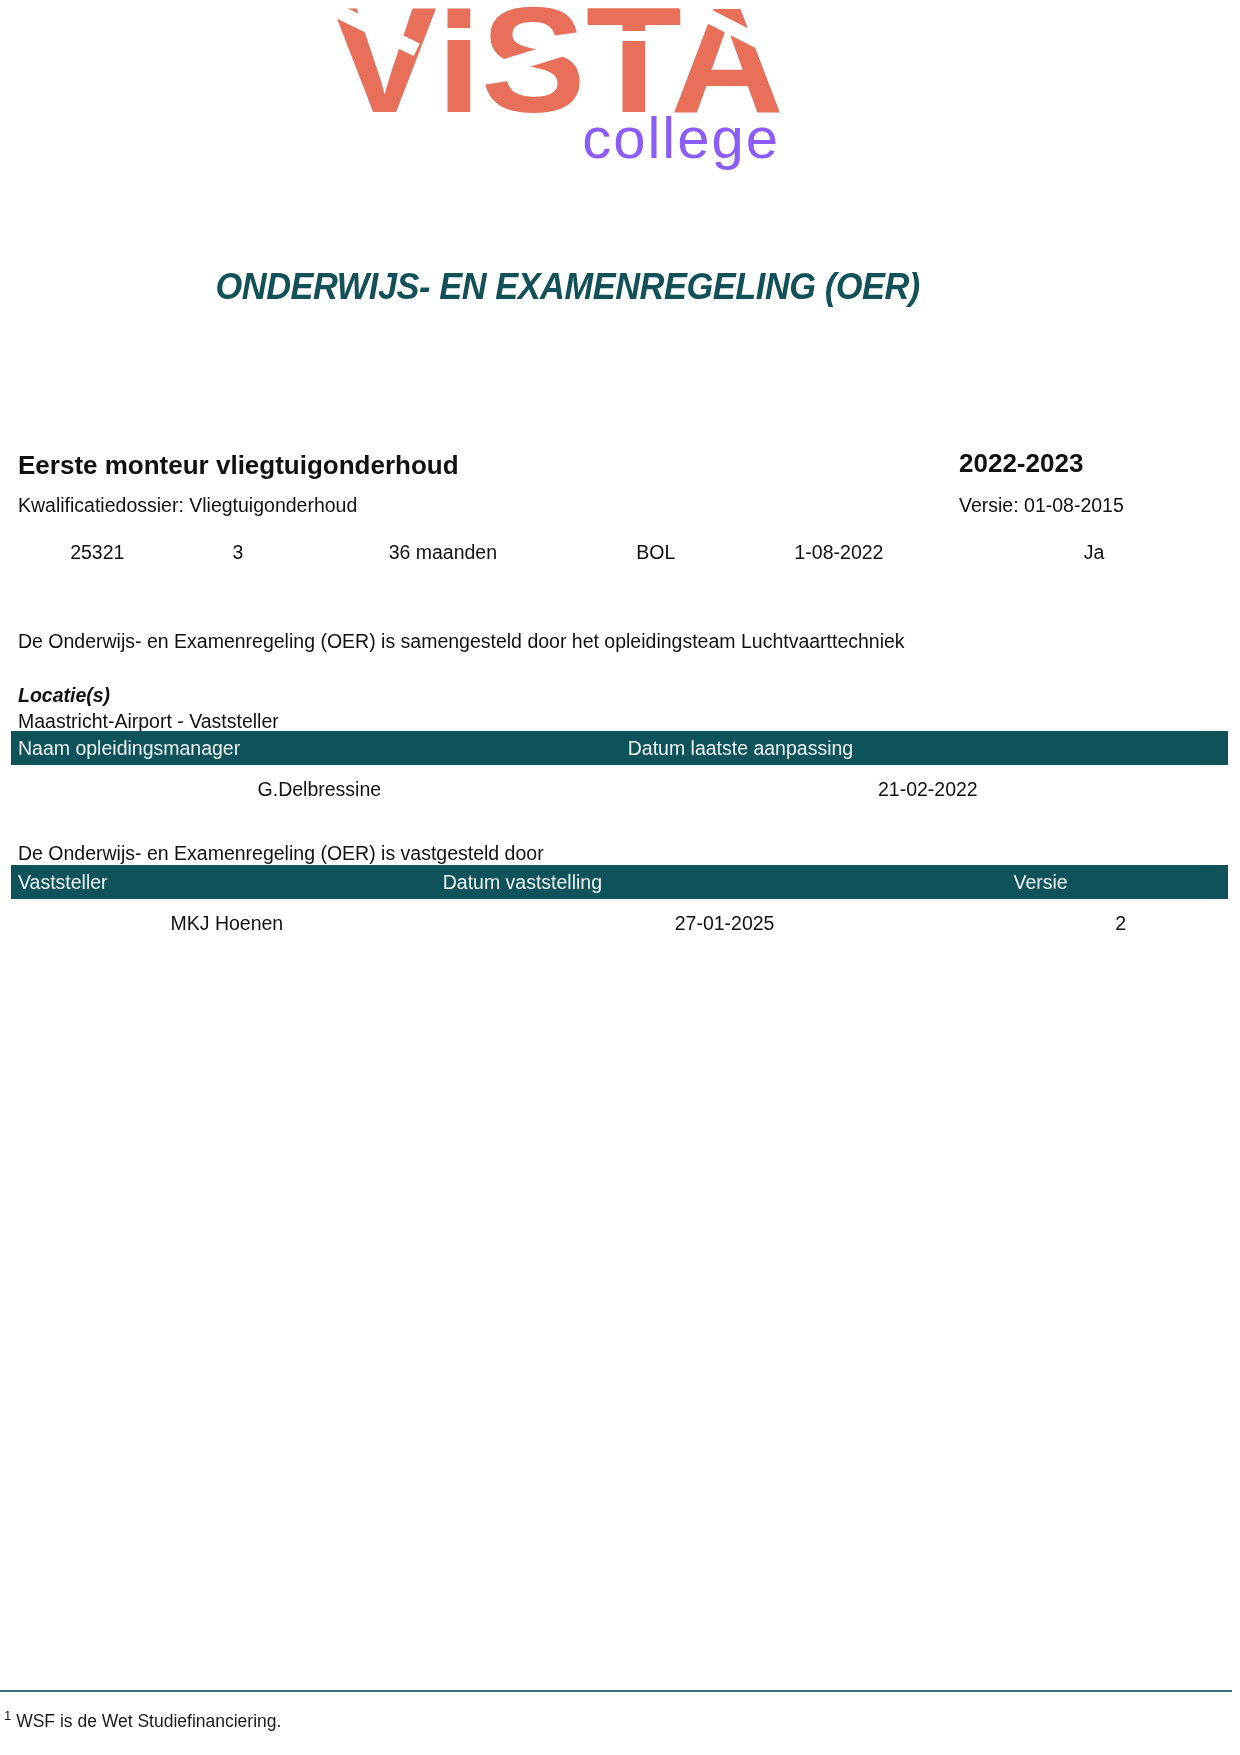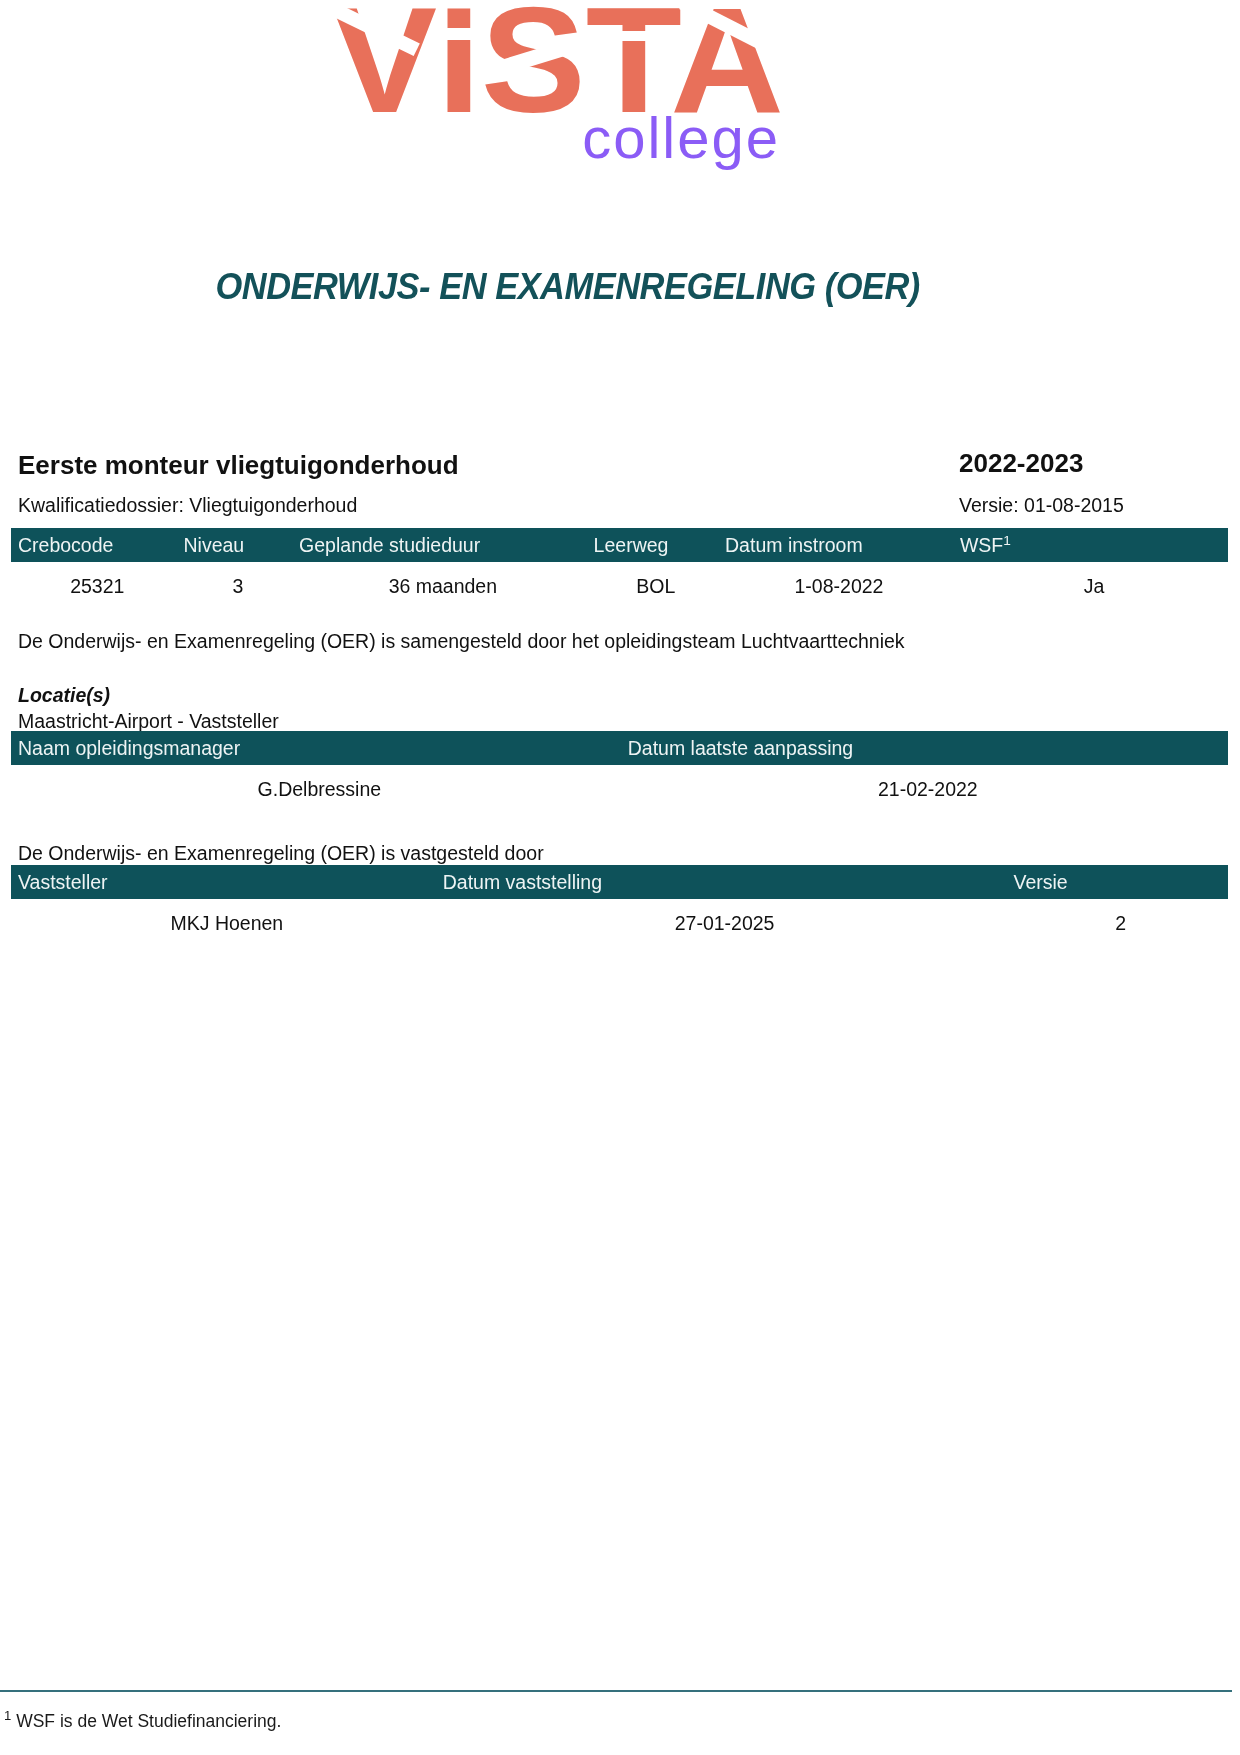--- a/index.html
+++ b/index.html
@@ -102,28 +102,20 @@
   <table class="datatable t-kwal">
     <colgroup>
       <col style="width:13.6%">
         <col style="width:9.5%">
         <col style="width:24.2%">
       <col style="width:10.8%">
         <col style="width:19.3%">
         <col style="width:22.6%">
     </colgroup>
     <tbody>
-        <tr>
-      <th>Crebocode</th>
-      <th>Niveau</th>
-      <th>Geplande studieduur</th>
-      <th>Leerweg</th>
-      <th>Datum instroom</th>
-      <th><span>WSF</span><sup class="hdr-sup">1</sup></th>
-    </tr>
     <tr>
       <td>25321</td>
       <td>3</td>
       <td>36 maanden</td>
       <td>BOL</td>
       <td>1-08-2022</td>
       <td>Ja</td>
     </tr>
   </tbody>
     </table>

